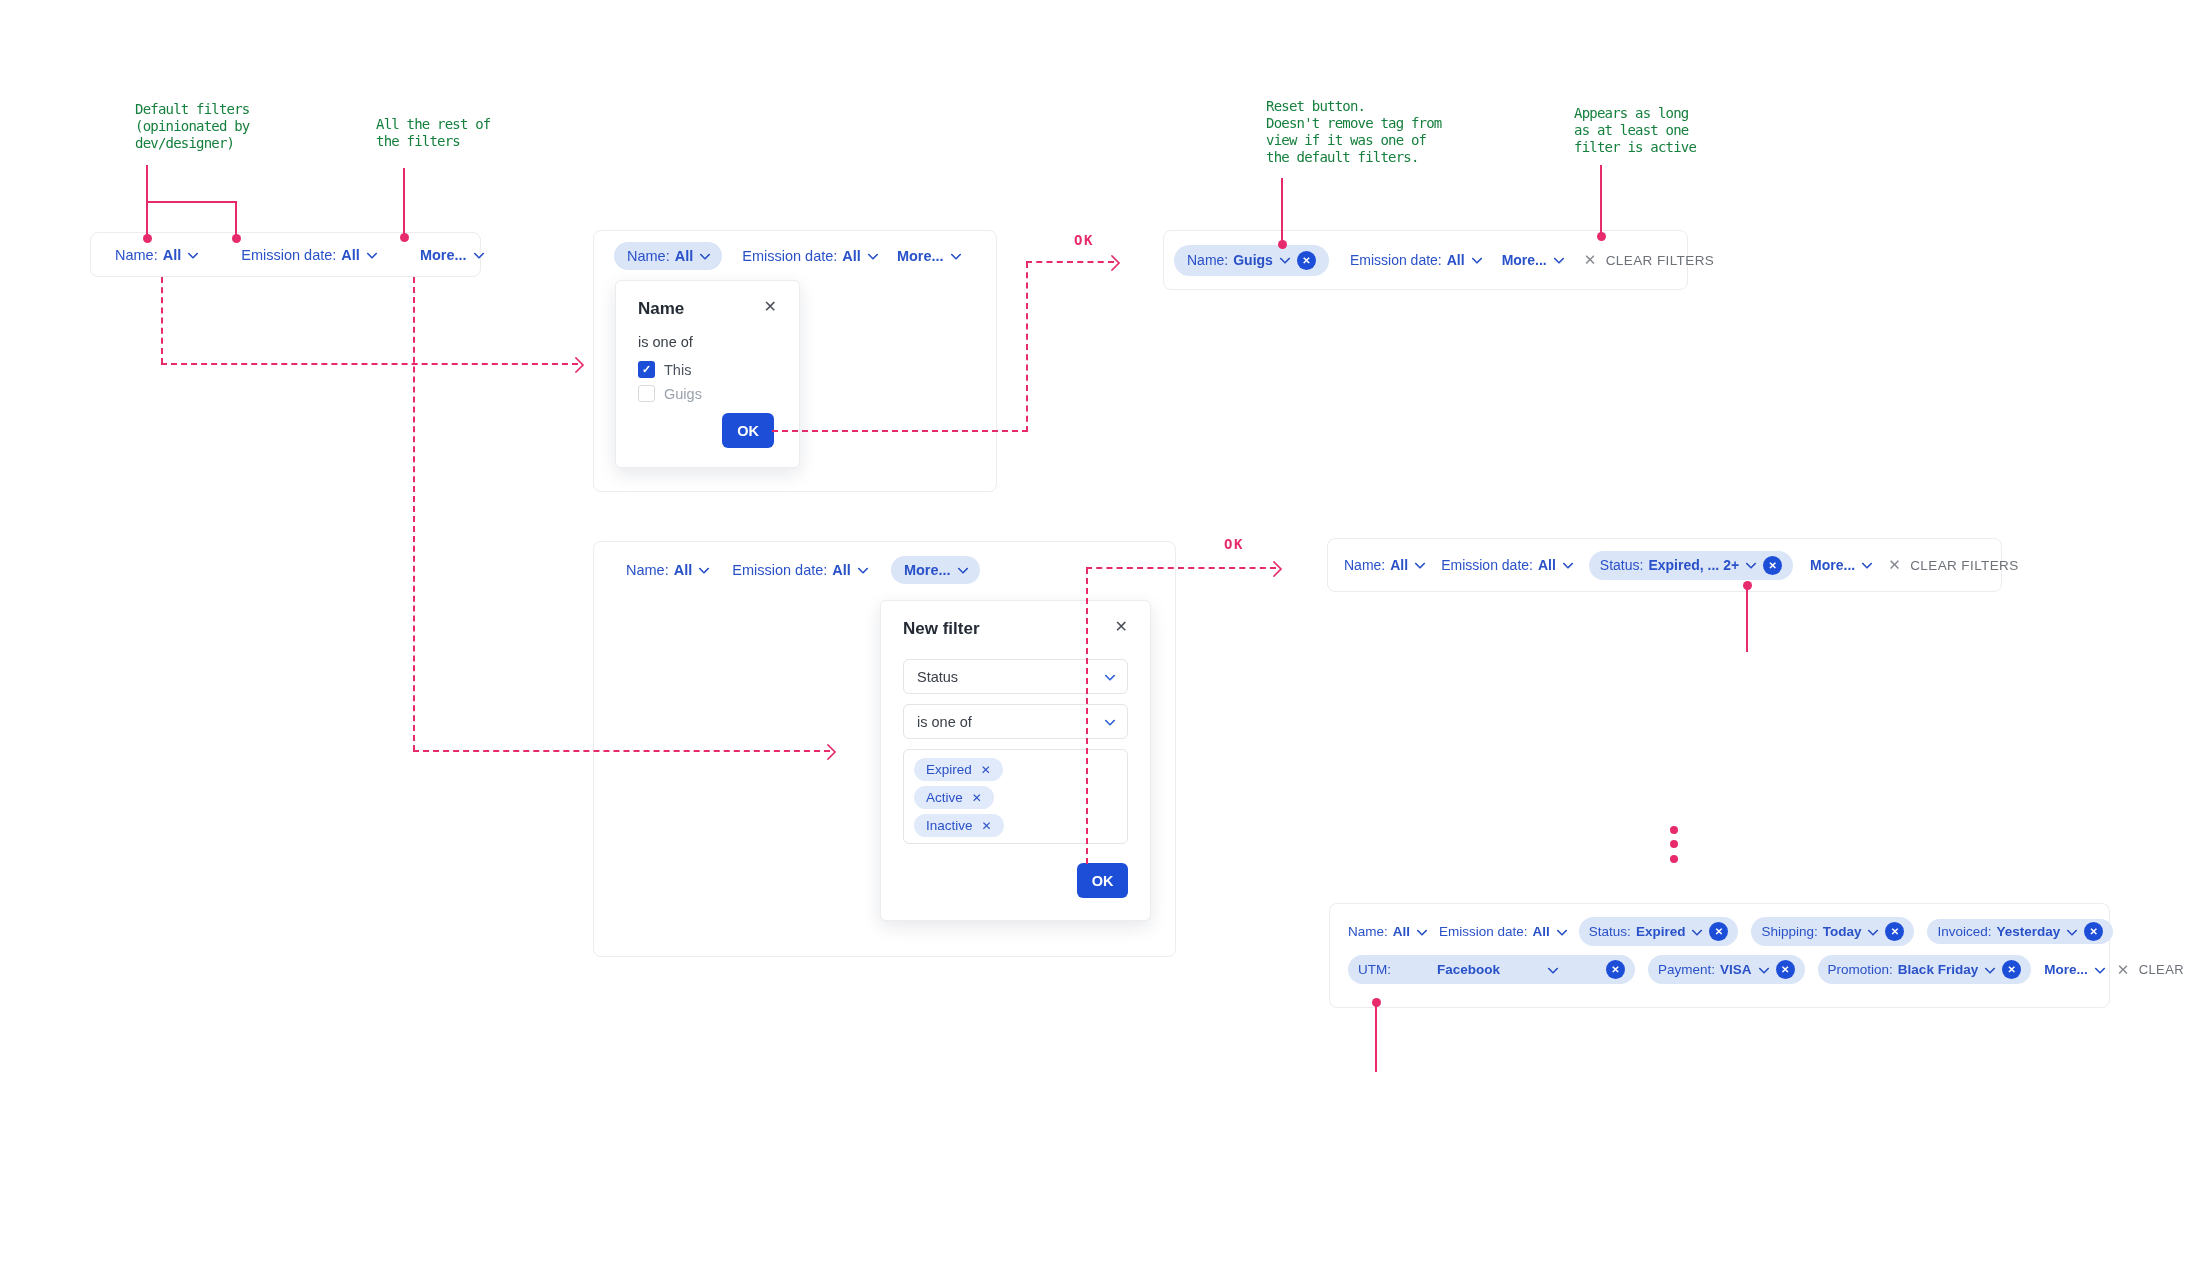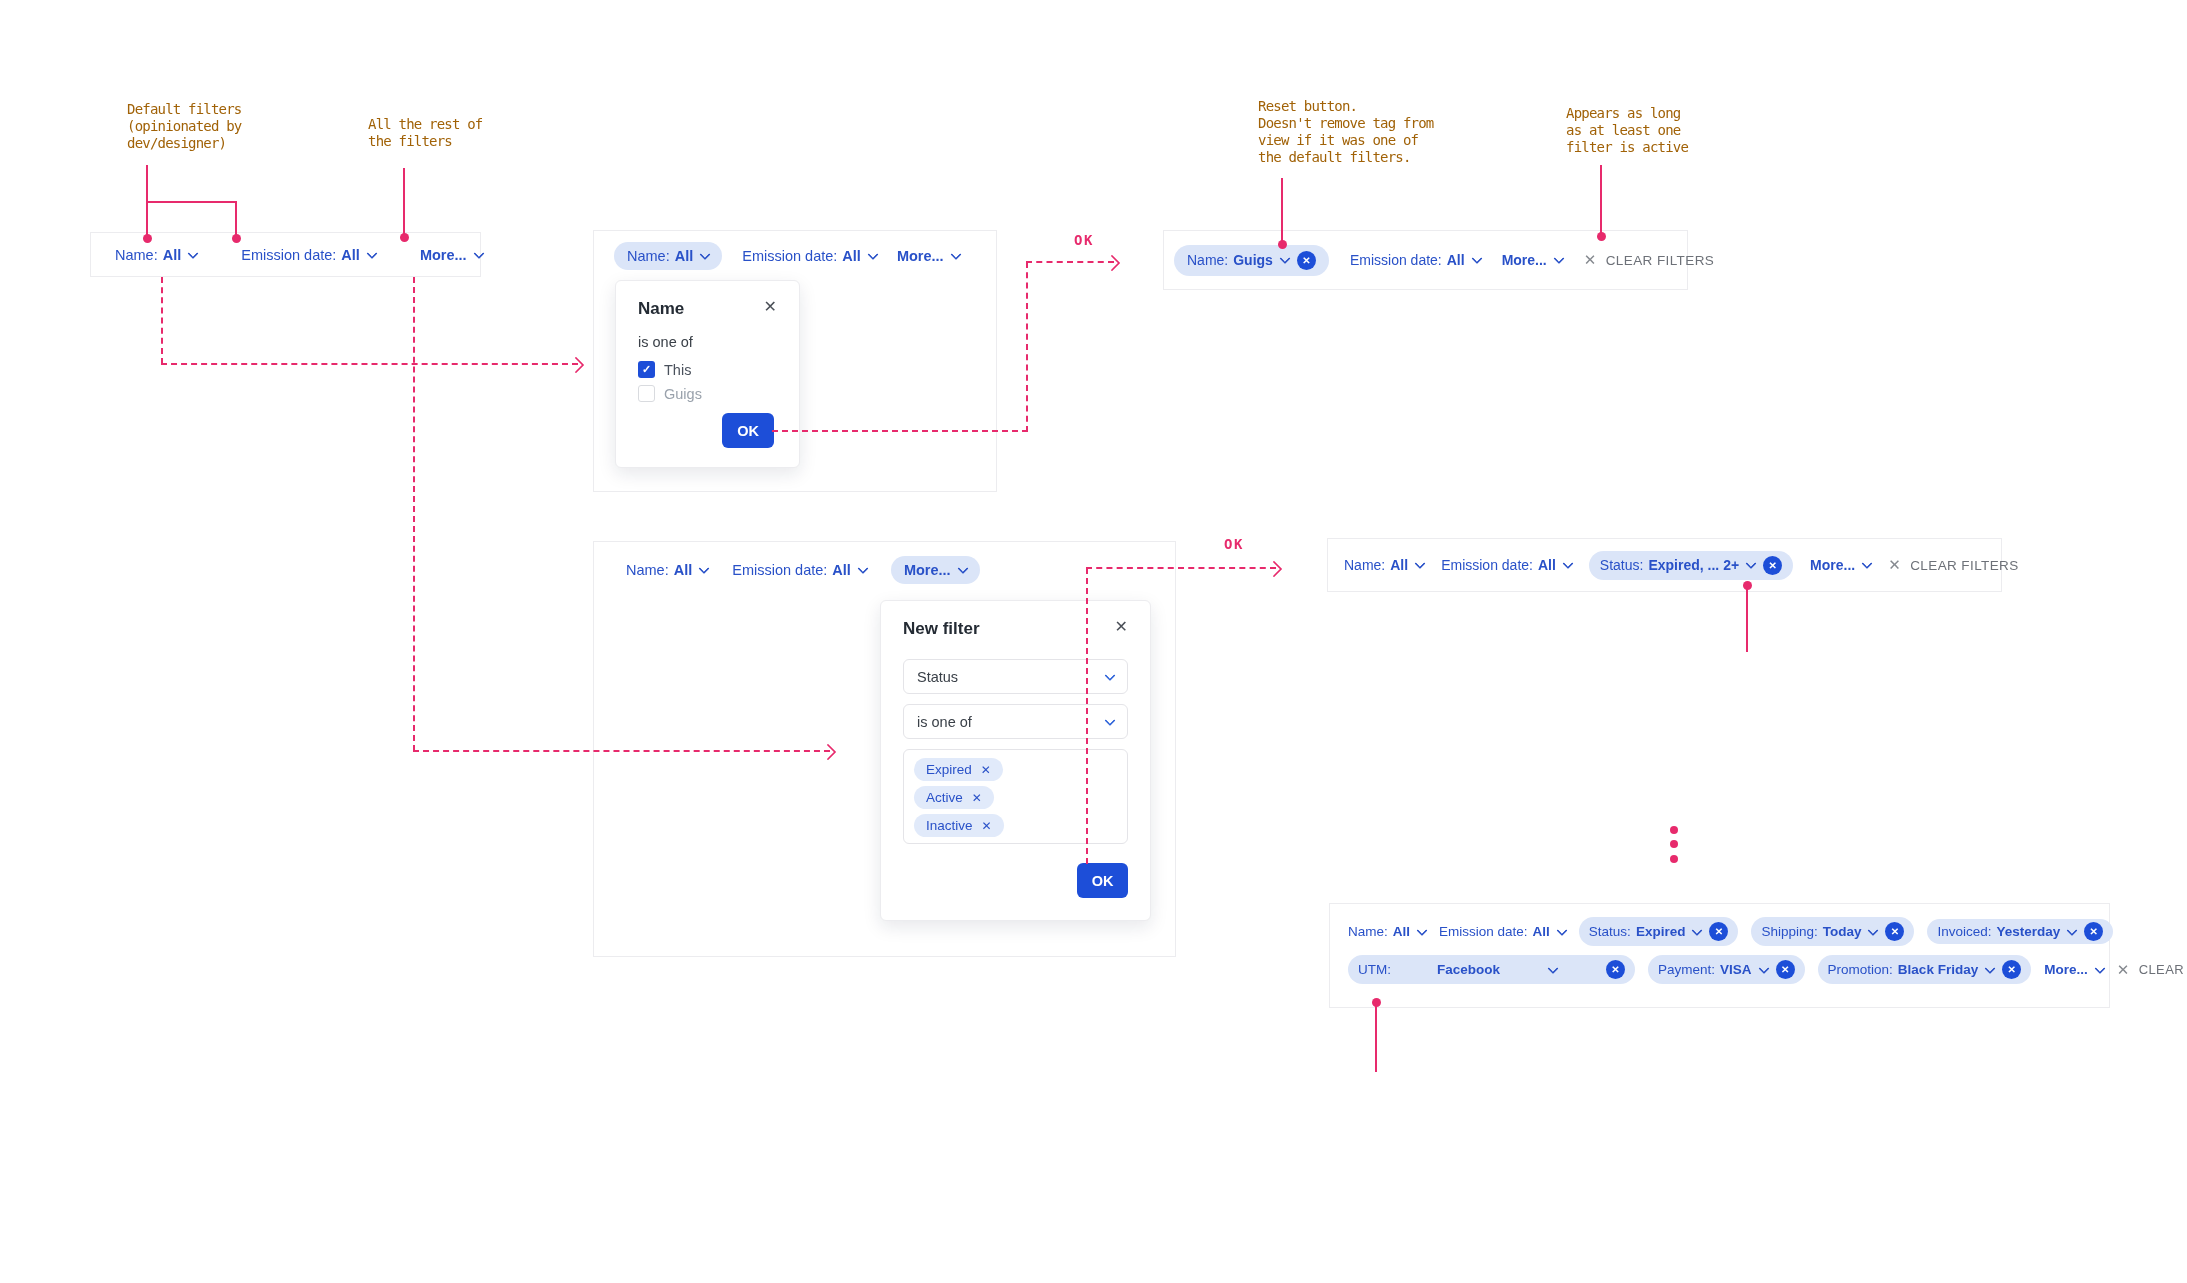--- a/index.html
+++ b/index.html
@@ -1,20 +1,20 @@
 <!DOCTYPE html>
 <html><head>
 <meta charset="utf-8">
 <style>
   html,body{margin:0;padding:0;background:#fff;}
   #canvas{position:relative;width:2187px;height:1283px;background:#ffffff;overflow:hidden;
           font-family:"Liberation Sans",sans-serif;}
 
   
-  .card{position:absolute;background:#fff;border:1.5px solid #ECECEF;border-radius:0;box-sizing:border-box;}
+  .card{position:absolute;background:#fff;border:1.5px solid #ECECEF;border-radius:8px;box-sizing:border-box;}
   .barrow{display:flex;align-items:center;}
   .fitem{display:inline-flex;align-items:center;gap:5px;color:#2951C8;font-size:14.5px;white-space:nowrap;cursor:pointer;}
   .flabel{font-weight:400;}
   .fvalue{font-weight:700;text-align:right;}
   .chev{display:inline-block;width:6px;height:6px;border-right:2px solid currentColor;border-bottom:2px solid currentColor;
         transform:rotate(45deg) translate(-1px,-1px);margin-left:3px;border-radius:1px;flex:0 0 auto;}
   .pill{background:#DBE5F8;border-radius:999px;padding:6px 13px;}
   .reset{display:inline-flex;align-items:center;justify-content:center;width:19px;height:19px;border-radius:50%;
          background:#1D4ED8;color:#fff;font-size:10px;font-weight:700;margin-left:3px;flex:0 0 auto;cursor:pointer;}
   .clearbtn{display:inline-flex;align-items:center;gap:9px;color:#6D7178;font-size:13.5px;font-weight:500;
@@ -38,22 +38,22 @@
   .sel{border:1.5px solid #E4E4E8;border-radius:6px;height:35px;display:flex;align-items:center;justify-content:space-between;
        padding:0 13px;color:#3A4048;font-size:14.5px;box-sizing:border-box;cursor:pointer;}
   .sel .chev{color:#2E63D9;}
   .tagbox{border:1.5px solid #E4E4E8;border-radius:6px;box-sizing:border-box;padding:8px 10px;display:flex;
           flex-direction:column;align-items:flex-start;gap:5px;}
   .tag{display:inline-flex;align-items:center;gap:9px;background:#E1EAFA;color:#2951C8;border-radius:999px;
        padding:4px 12px;font-size:13.5px;cursor:pointer;}
   .tagx{font-size:12px;}
 
   
-  .anno{position:absolute;color:#a16207;font-family:"DejaVu Sans Mono",monospace;font-size:14px;line-height:17px;
-        letter-spacing:-0.8px;white-space:pre-line;}
+  .anno{position:absolute;color:#15803d;font-family:"DejaVu Sans Mono",monospace;font-size:14px;line-height:17px;
+        letter-spacing:-0.8px;white-space:pre-line;margin-left:8px;}
   .anno-label{position:absolute;color:#E72A6C;font-family:"DejaVu Sans Mono",monospace;font-size:14px;font-weight:700;
               letter-spacing:1.5px;white-space:nowrap;}
 
   
   .vline{position:absolute;width:2px;background:#E72A6C;}
   .hline{position:absolute;height:2px;background:#E72A6C;}
   .dashv{position:absolute;width:0;border-left:2px dashed #E72A6C;}
   .dashh{position:absolute;height:0;border-top:2px dashed #E72A6C;}
   .dot{position:absolute;width:9px;height:9px;border-radius:50%;background:#E72A6C;}
   .mdot{position:absolute;width:8px;height:8px;border-radius:50%;background:#E72A6C;}

